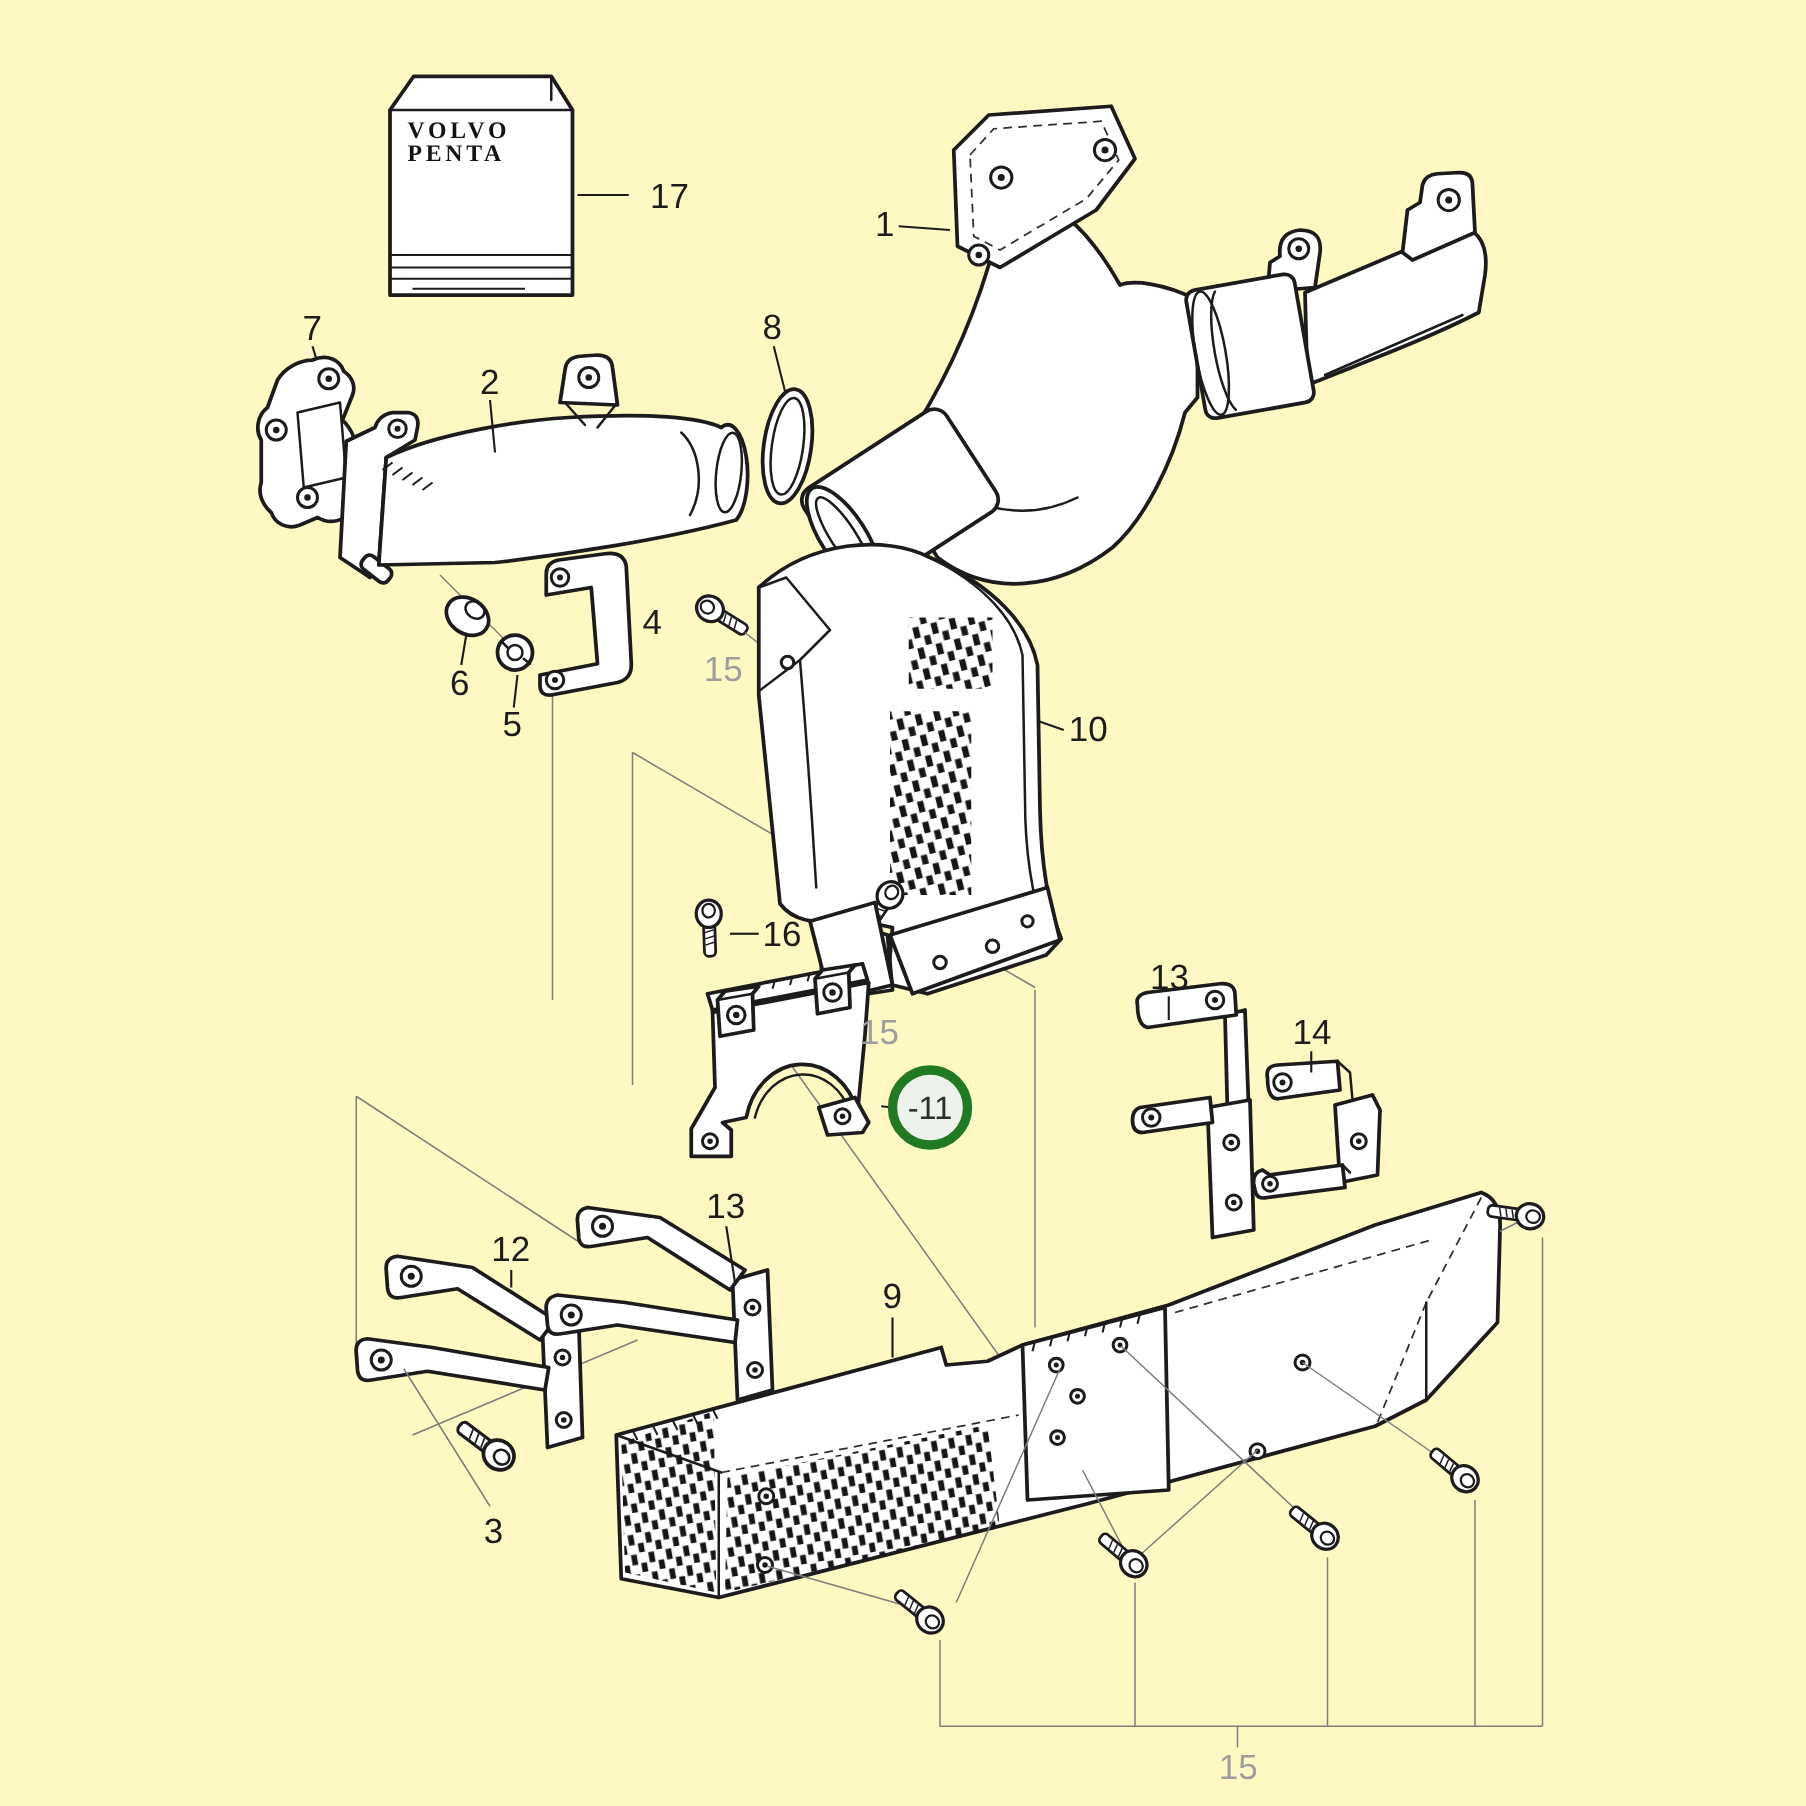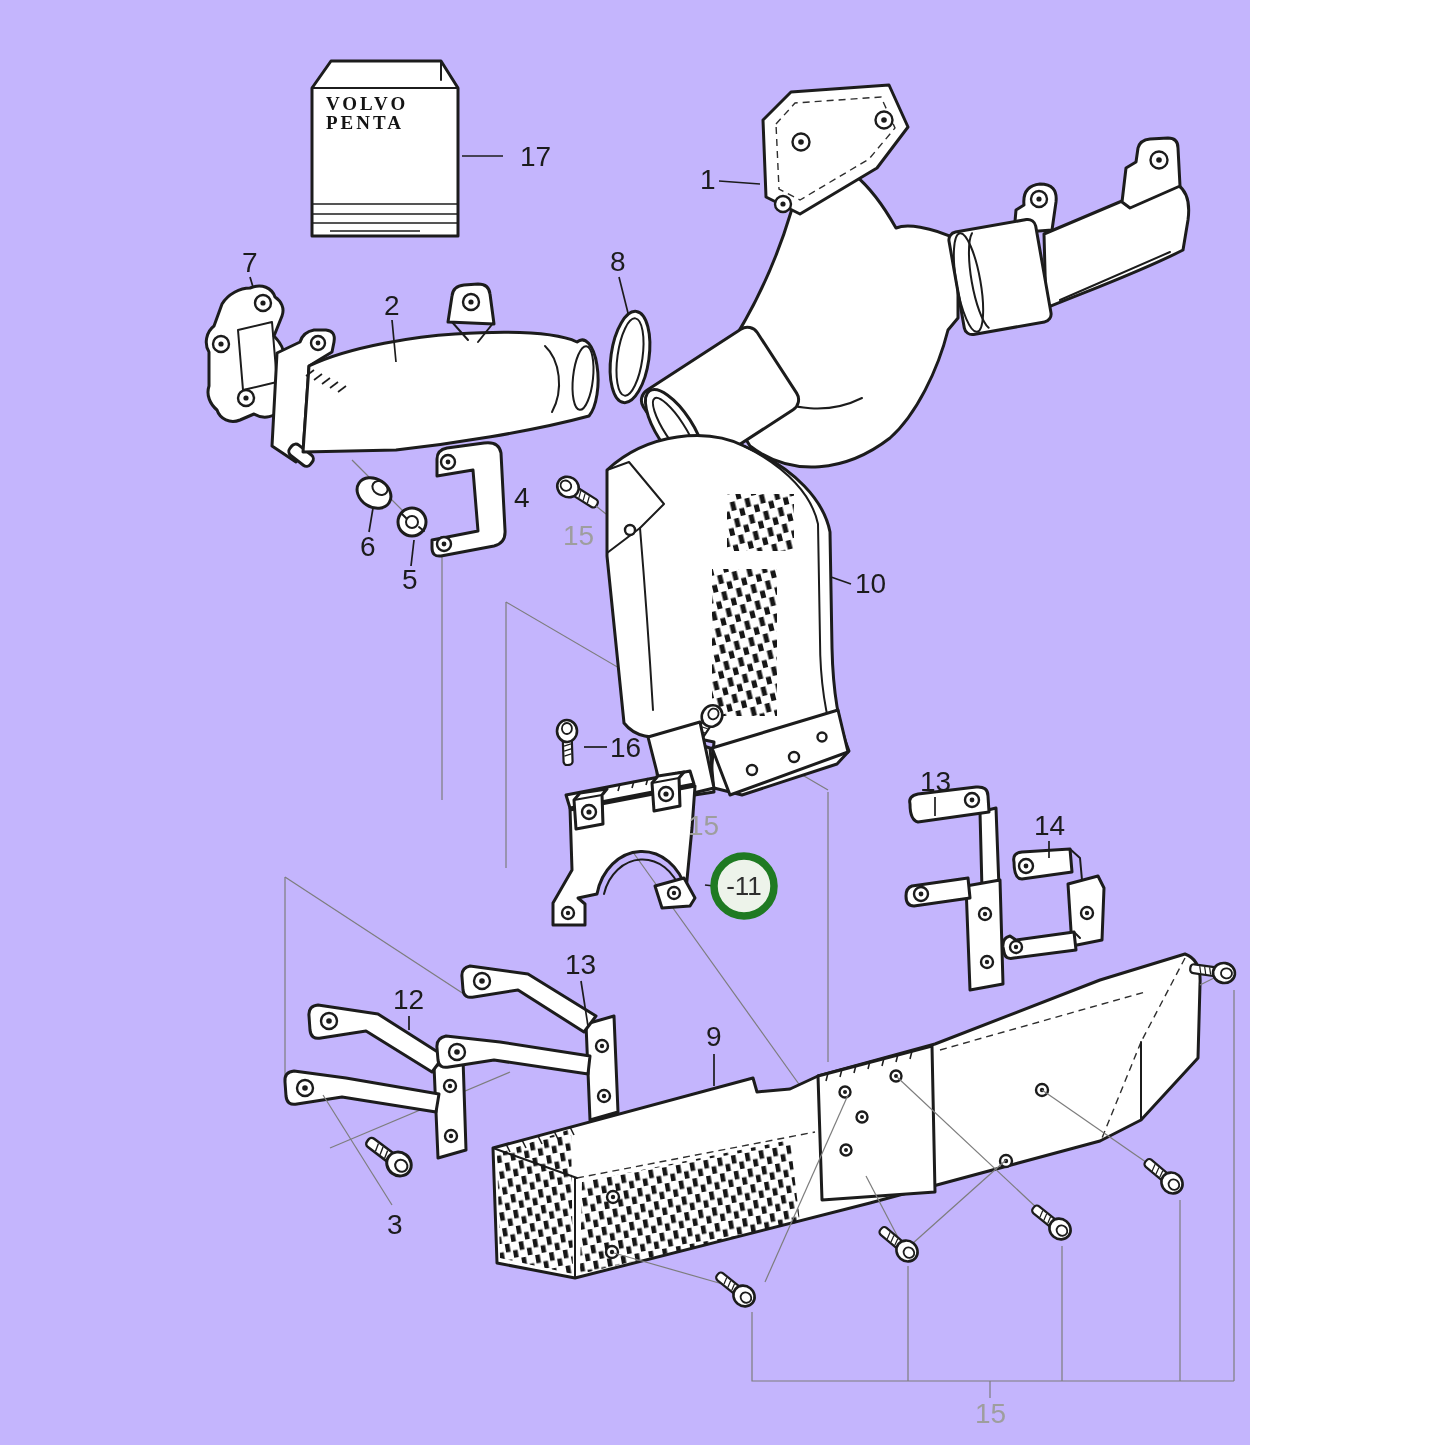--- a/index.html
+++ b/index.html
@@ -1,16 +1,16 @@
 <!DOCTYPE html>
 <html><head>
 <meta charset="utf-8">
 <style>
   html,body{margin:0;padding:0;background:#fff;}
-  .stage{position:relative;width:1250px;height:1445px;background:#c4b5fd;overflow:hidden;
+  .stage{position:relative;width:1445px;height:1445px;background:#fef9c3;overflow:hidden;
          font-family:"Liberation Sans",sans-serif;}
   svg{display:block}
   text.callout{font-family:"Liberation Sans",sans-serif;font-size:28px;fill:#1c1c1c;}
   text.callout.gray{fill:#9e9e9e;}
   text.brand{font-family:"Liberation Serif",serif;font-weight:bold;font-size:19px;
              letter-spacing:3px;fill:#141414;}
   text.hl{font-family:"Liberation Sans",sans-serif;font-size:26px;fill:#2e2e2e;}
   .part{fill:#ffffff;stroke:#1c1c1c;stroke-width:3;stroke-linejoin:round;stroke-linecap:round;}
   .det{fill:none;stroke:#1c1c1c;stroke-width:2;stroke-linejoin:round;stroke-linecap:round;}
   .hole{fill:#ffffff;stroke:#1c1c1c;stroke-width:2.4;}

